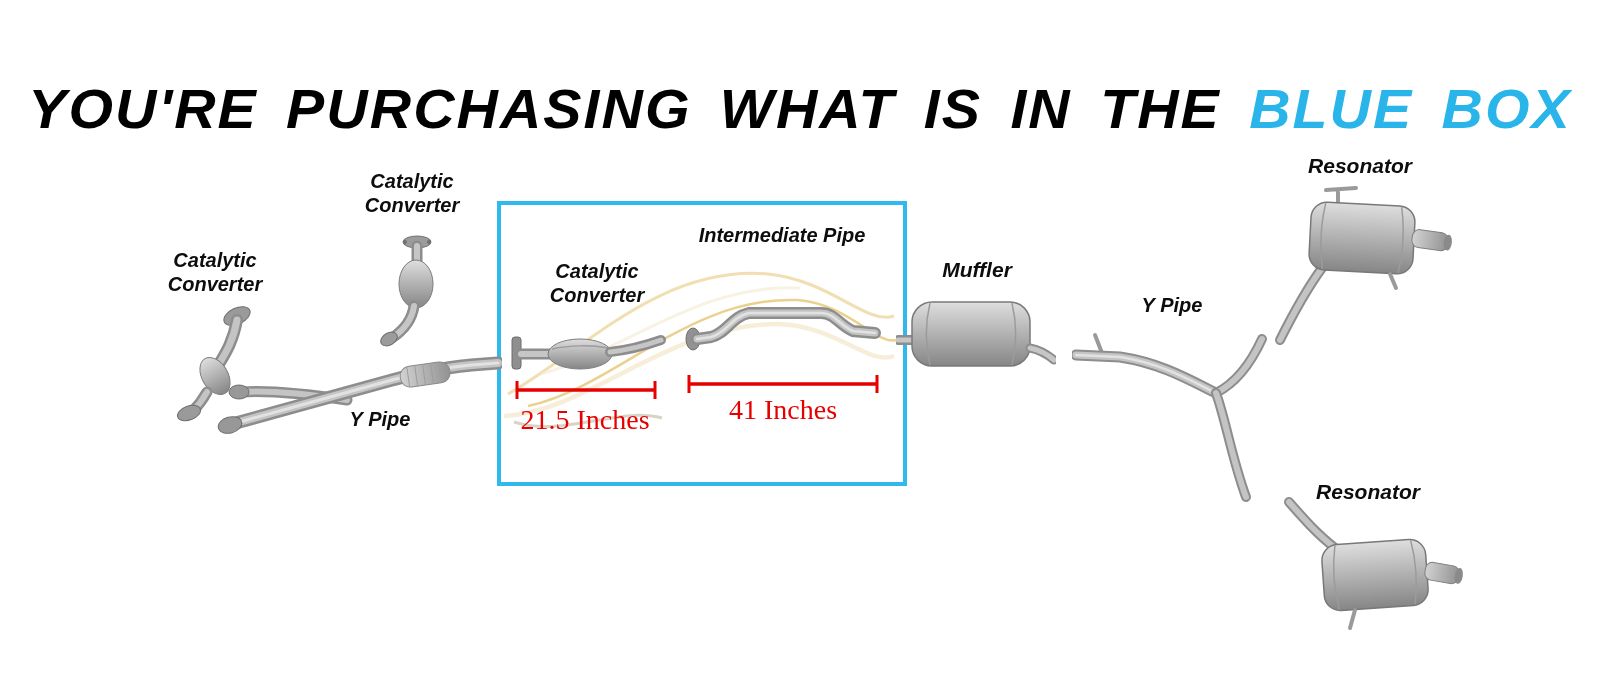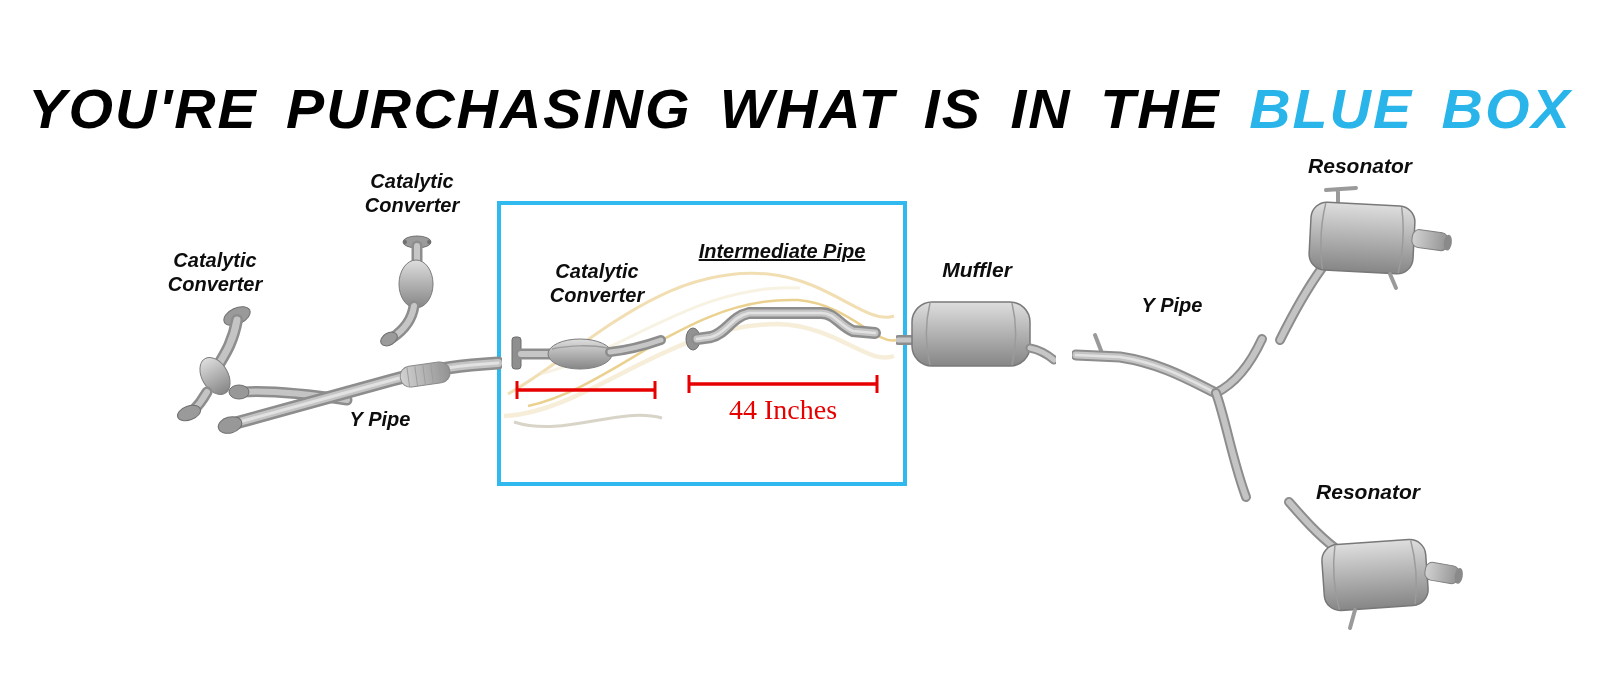--- a/index.html
+++ b/index.html
@@ -207,37 +207,38 @@
       <ellipse cx="176" cy="77" rx="4" ry="8" fill="#8a8a8a"></ellipse>
     </g>
     <path d="M72,114 L67,132" fill="none" stroke="#9a9a9a" stroke-width="4" stroke-linecap="round"></path>
   </svg>
 
   <svg class="meas" style="left:514px; top:336px;" width="144" height="20" viewBox="0 0 144 20">
     <line x1="3" y1="10" x2="141" y2="10" stroke="#E60000" stroke-width="3.5"></line>
     <line x1="3" y1="1" x2="3" y2="19" stroke="#E60000" stroke-width="3"></line>
     <line x1="141" y1="1" x2="141" y2="19" stroke="#E60000" stroke-width="3"></line>
   </svg>
+  <div class="meas-text" style="left:505px; top:360px; width:160px;">21.5 Inches</div>
 
   <svg class="meas" style="left:686px; top:330px;" width="194" height="20" viewBox="0 0 194 20">
     <line x1="3" y1="10" x2="191" y2="10" stroke="#E60000" stroke-width="3.5"></line>
     <line x1="3" y1="1" x2="3" y2="19" stroke="#E60000" stroke-width="3"></line>
     <line x1="191" y1="1" x2="191" y2="19" stroke="#E60000" stroke-width="3"></line>
   </svg>
-  <div class="meas-text" style="left:703px; top:350px; width:160px;">44 Inches</div>
+  <div class="meas-text" style="left:703px; top:350px; width:160px;">41 Inches</div>
 
   <div class="part-label" style="left:130px; top:205px; width:170px;">Catalytic Converter</div>
 
   <div class="part-label" style="left:327px; top:126px; width:170px;">Catalytic Converter</div>
 
   <div class="part-label" style="left:320px; top:364px; width:120px;">Y Pipe</div>
 
   <div class="part-label" style="left:512px; top:216px; width:170px;">Catalytic Converter</div>
 
-  <div class="part-label" style="left:692px; top:196px; width:180px;text-decoration:underline;">Intermediate Pipe</div>
+  <div class="part-label" style="left:692px; top:180px; width:180px;">Intermediate Pipe</div>
 
   <div class="part-label big" style="left:912px; top:214px; width:130px;">Muffler</div>
 
   <div class="part-label" style="left:1112px; top:250px; width:120px;">Y Pipe</div>
 
   <div class="part-label big" style="left:1275px; top:110px; width:170px;">Resonator</div>
 
   <div class="part-label big" style="left:1283px; top:436px; width:170px;">Resonator</div>
 
 </div>

